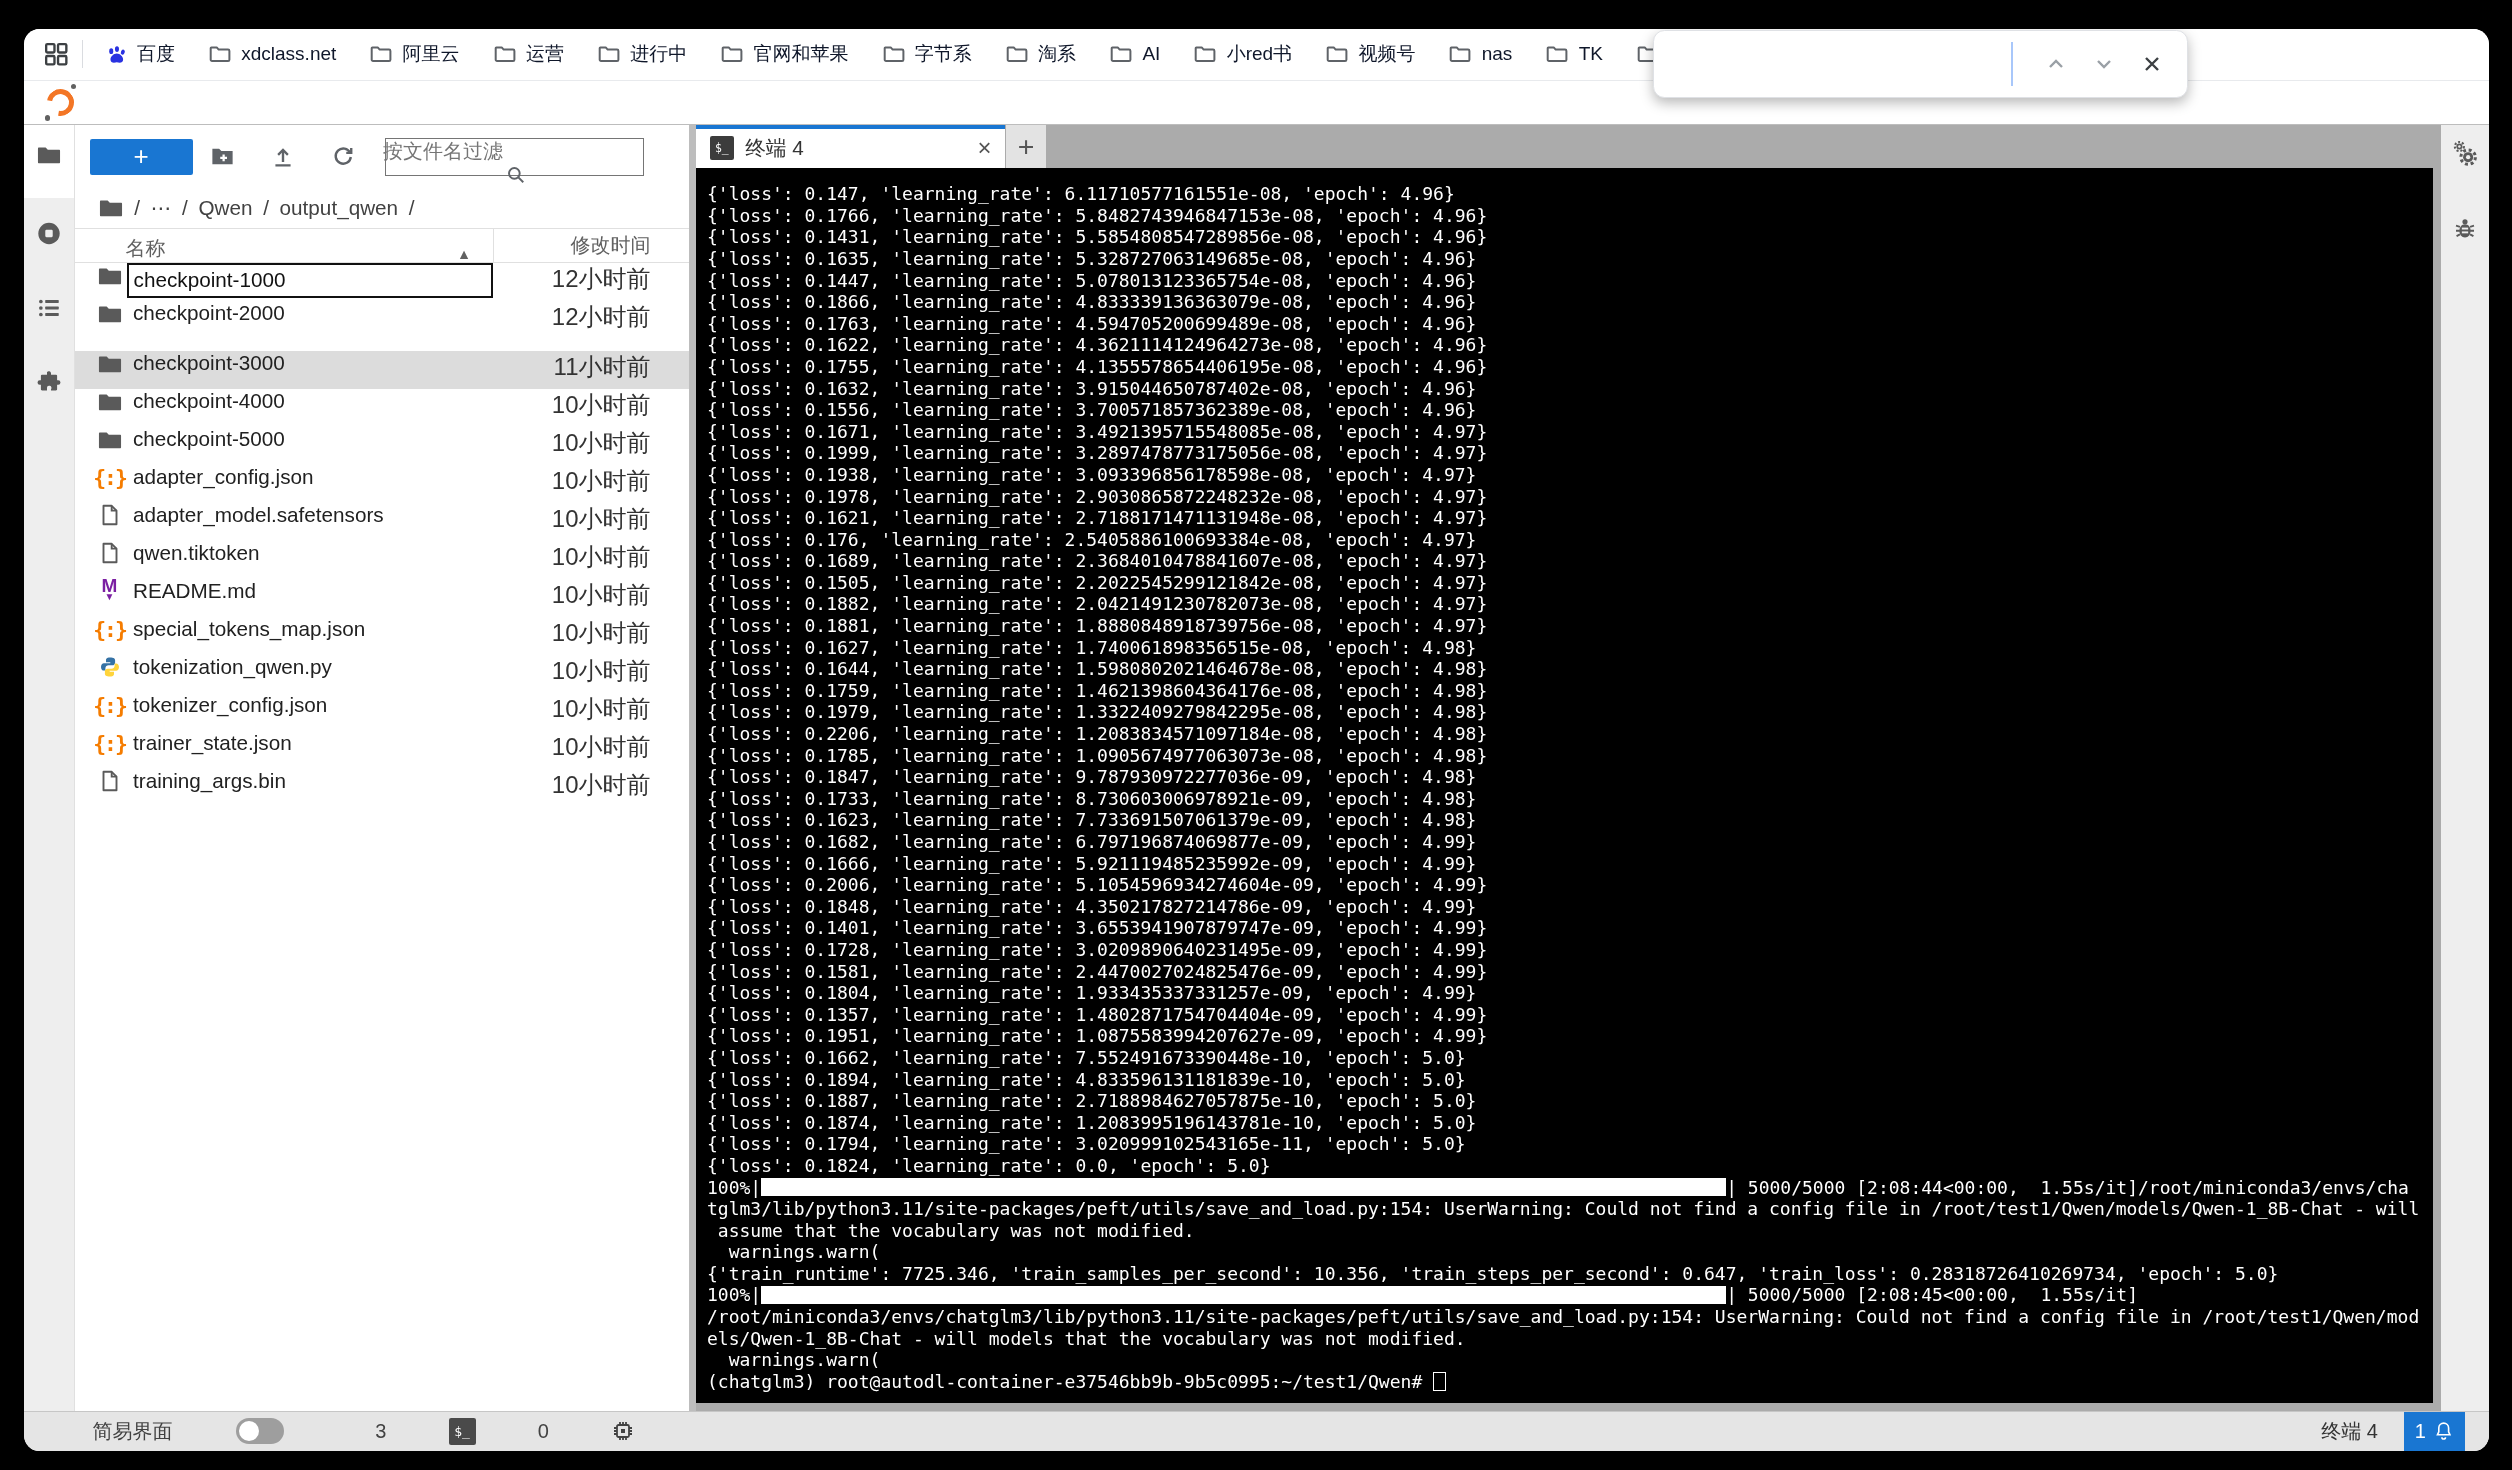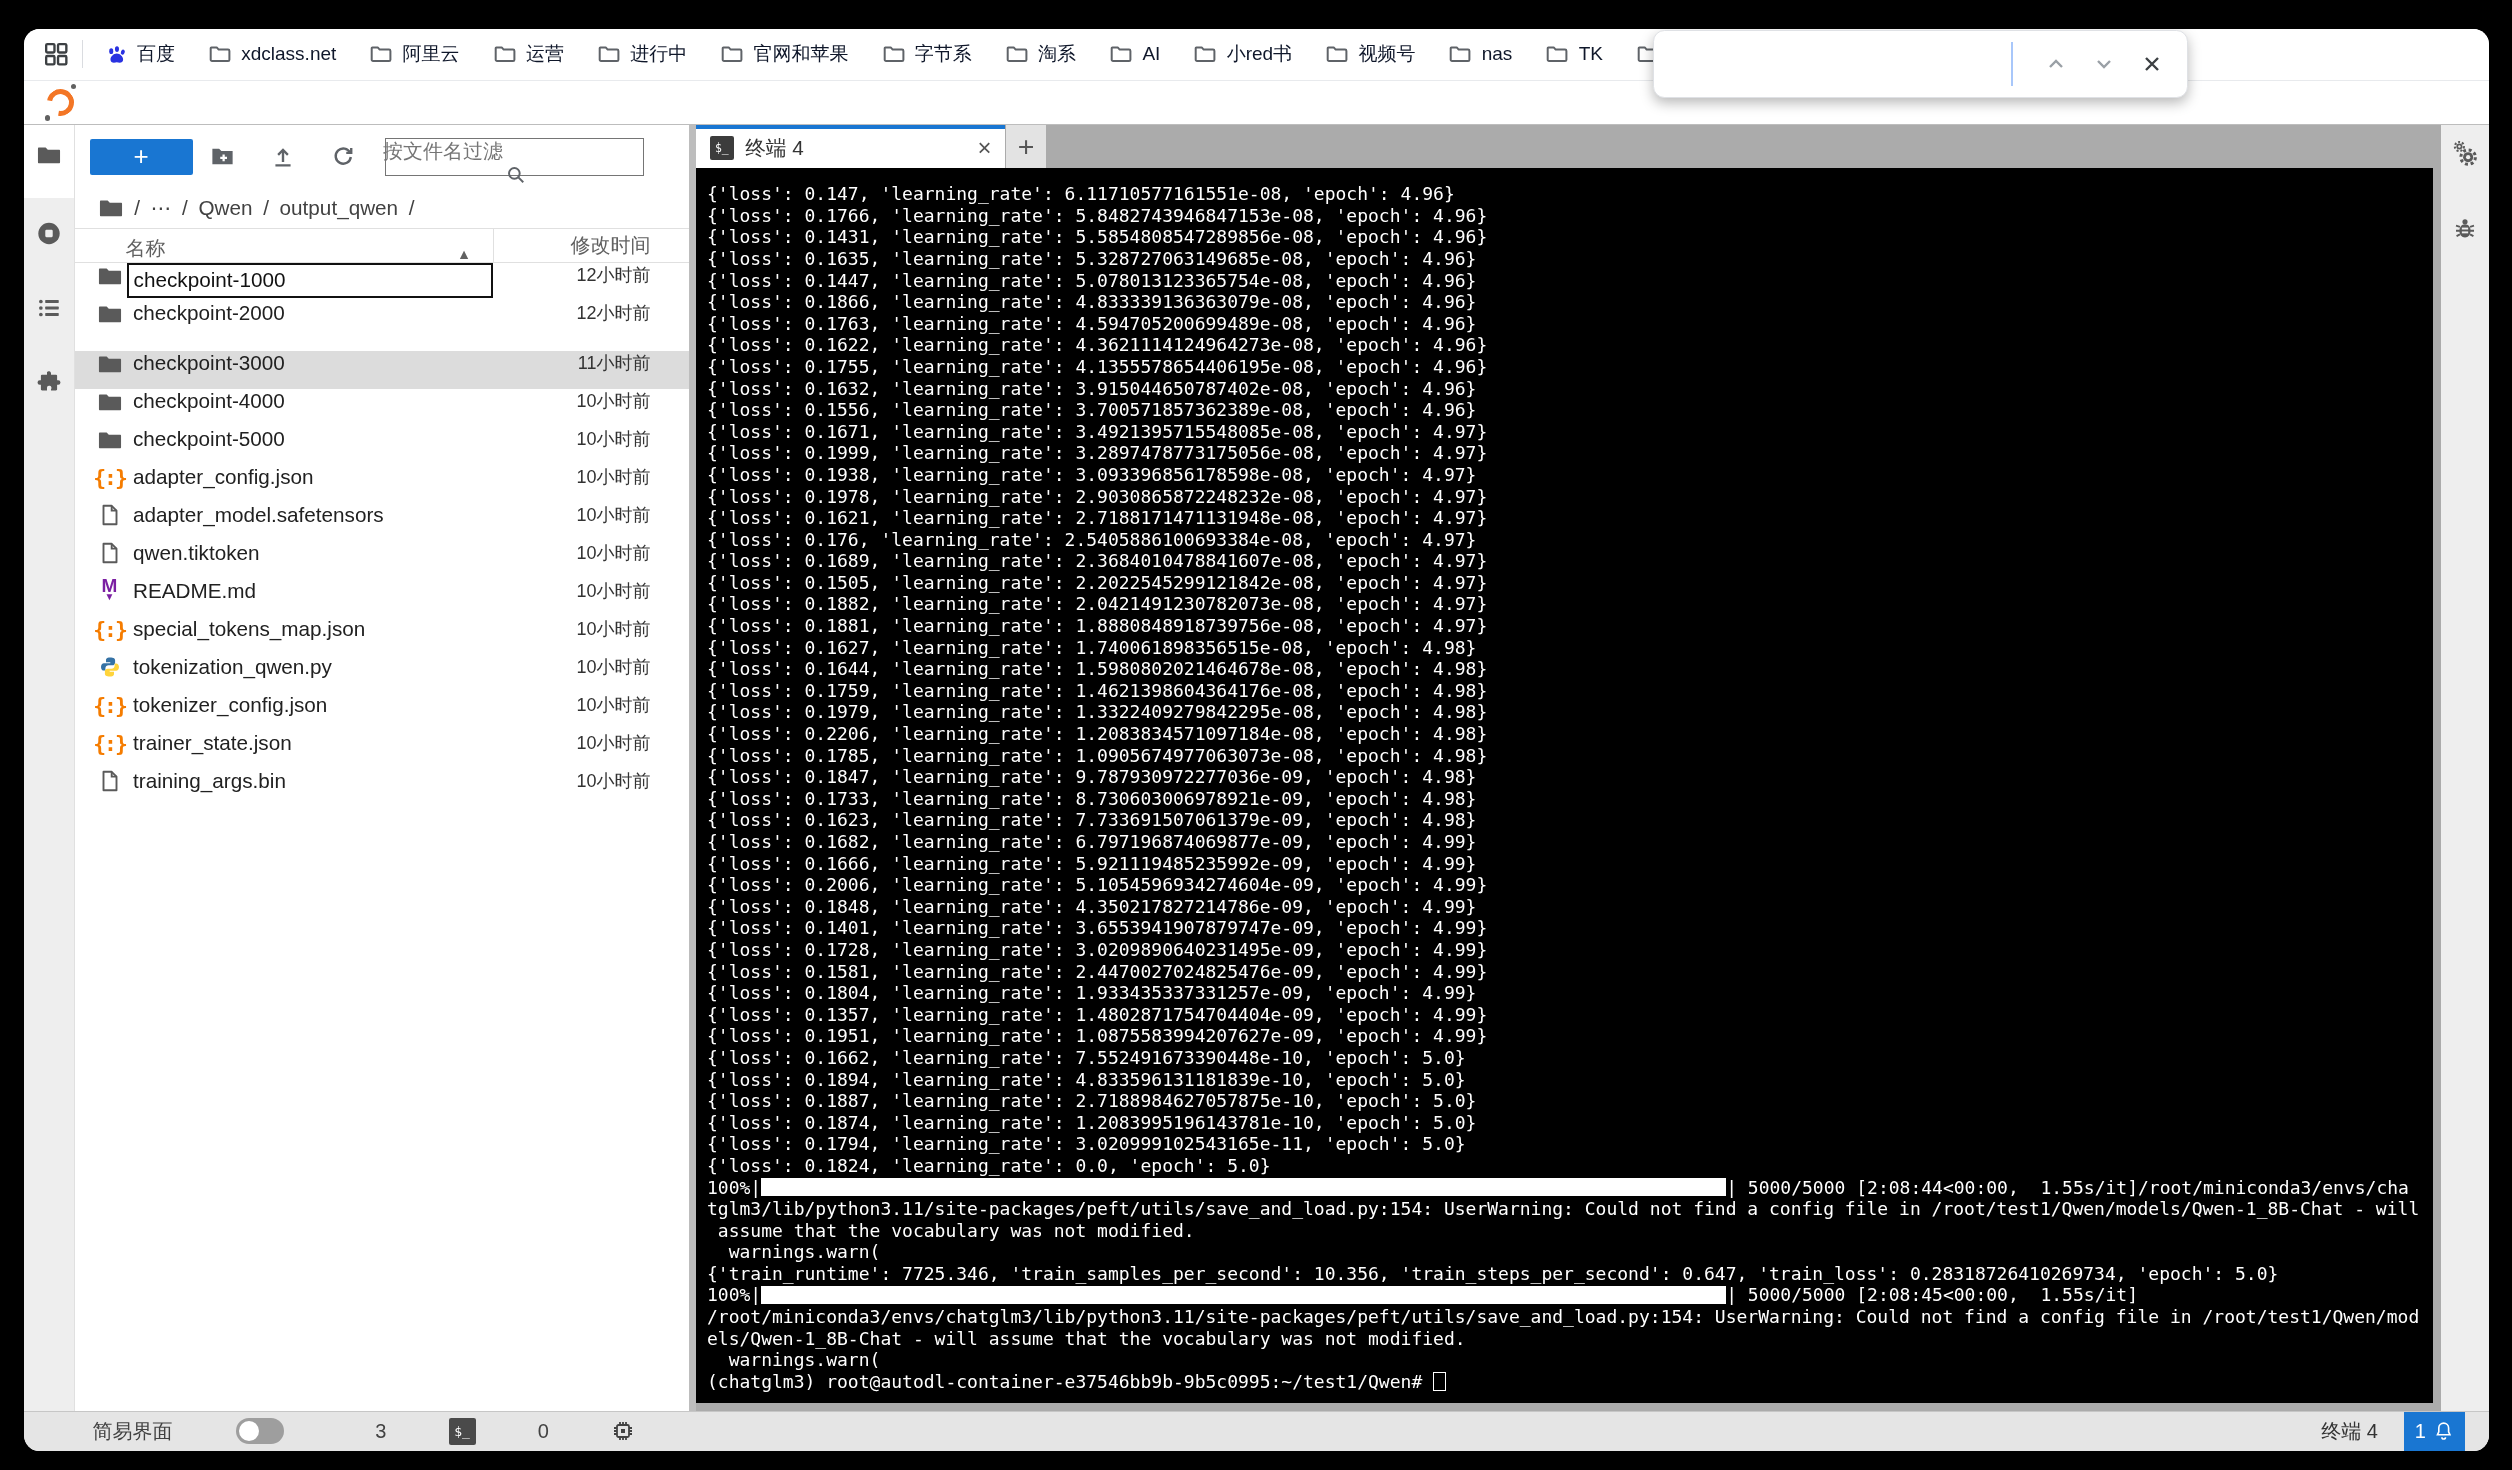--- a/index.html
+++ b/index.html
@@ -46,21 +46,21 @@
   .fp-crumbs{height:39px;flex:0 0 auto;display:flex;align-items:center;padding-left:23px;gap:10.7px;font-size:20.7px;color:#424242;}
   .fp-header{height:33px;flex:0 0 auto;display:flex;align-items:stretch;border-top:0.7px solid #e0e0e0;border-bottom:0.7px solid #e0e0e0;font-size:20px;color:#616161;}
   .hname{flex:0 0 418px;display:flex;align-items:flex-end;padding-left:51px;box-sizing:border-box;}
   .hname .tri{margin-left:auto;margin-right:21.4px;font-size:14.2px;color:#616161;}
   .hmod{flex:1;border-left:0.7px solid #e0e0e0;display:flex;align-items:center;justify-content:flex-end;padding-right:38px;}
   .fp-rows{flex:1;overflow:hidden;}
   .frow{height:38px;display:flex;align-items:flex-start;font-size:20.7px;color:#212121;}
   .frow.selected{background:#dcdcdc;margin-top:12px;}
   .frow .ricon{width:30px;margin-left:20px;display:flex;align-items:center;justify-content:center;flex:0 0 auto;}
   .frow .rname{margin-left:8.5px;flex:1;white-space:nowrap;overflow:hidden;}
-  .frow .rtime{width:196px;flex:0 0 auto;text-align:right;padding-right:38px;box-sizing:border-box;font-size:18px;color:#333;}
+  .frow .rtime{width:196px;flex:0 0 auto;text-align:right;padding-right:38px;box-sizing:border-box;font-size:24px;color:#333;}
   .rename-input{margin-left:2.8px;width:368px;height:31px;border:2.1px solid #111;font-size:20.7px;padding:0 4.3px;outline:none;font-family:inherit;color:#111;}
 
   .divider-v{width:7.1px;flex:0 0 auto;background:#bdbdbd;}
 
   
   .dock{flex:1;min-width:0;background:#ababab;display:flex;flex-direction:column;padding:0 7.1px 7.1px 0;}
   .tabbar{height:43px;flex:0 0 auto;display:flex;align-items:stretch;}
   .tab{width:309px;box-sizing:border-box;background:#fff;border-top:4.3px solid #1976d2;display:flex;align-items:center;padding:0 13px 0 14.2px;gap:11.4px;font-size:20.7px;color:#333;}
   .term-chip{display:inline-flex;align-items:center;justify-content:center;width:24px;height:24px;background:#3c3c3c;color:#fff;font-family:"DejaVu Sans Mono",monospace;font-size:11.4px;border-radius:2.1px;flex:0 0 auto;}
   .tab-close{margin-left:auto;font-size:24px;color:#555;}
@@ -501,21 +501,21 @@
             <div class="tline">{'loss': 0.1874, 'learning_rate': 1.2083995196143781e-10, 'epoch': 5.0}</div>
             <div class="tline">{'loss': 0.1794, 'learning_rate': 3.020999102543165e-11, 'epoch': 5.0}</div>
             <div class="tline">{'loss': 0.1824, 'learning_rate': 0.0, 'epoch': 5.0}</div>
             <div class="tline"><span>100%|</span><span class="pbar"></span><span>| 5000/5000 [2:08:44&lt;00:00,  1.55s/it]/root/miniconda3/envs/cha</span></div>
             <div class="tline">tglm3/lib/python3.11/site-packages/peft/utils/save_and_load.py:154: UserWarning: Could not find a config file in /root/test1/Qwen/models/Qwen-1_8B-Chat - will</div>
             <div class="tline"> assume that the vocabulary was not modified.</div>
             <div class="tline">  warnings.warn(</div>
             <div class="tline">{'train_runtime': 7725.346, 'train_samples_per_second': 10.356, 'train_steps_per_second': 0.647, 'train_loss': 0.28318726410269734, 'epoch': 5.0}</div>
             <div class="tline"><span>100%|</span><span class="pbar"></span><span>| 5000/5000 [2:08:45&lt;00:00,  1.55s/it]</span></div>
             <div class="tline">/root/miniconda3/envs/chatglm3/lib/python3.11/site-packages/peft/utils/save_and_load.py:154: UserWarning: Could not find a config file in /root/test1/Qwen/mod</div>
-            <div class="tline">els/Qwen-1_8B-Chat - will assume that the vocabulary was not modified.</div>
+            <div class="tline">els/Qwen-1_8B-Chat - will models that the vocabulary was not modified.</div>
             <div class="tline">  warnings.warn(</div>
             <div class="tline"><span>(chatglm3) root@autodl-container-e37546bb9b-9b5c0995:~/test1/Qwen# </span><span class="cursorbox"></span></div>
           </div>
       </div>
 
       <div class="rail-right">
         <span class="rli" style="top:14.2px" id="ic-gears"><svg width="30" height="30" viewBox="0 0 24 24">
               <circle cx="7.5" cy="6" r="2.4" fill="#5a5a5a"></circle>
               <circle cx="7.5" cy="6" r="3.6" fill="none" stroke="#5a5a5a" stroke-width="1.7" stroke-dasharray="1.6 1.5"></circle>
               <circle cx="7.5" cy="6" r="1" fill="#eee"></circle>

